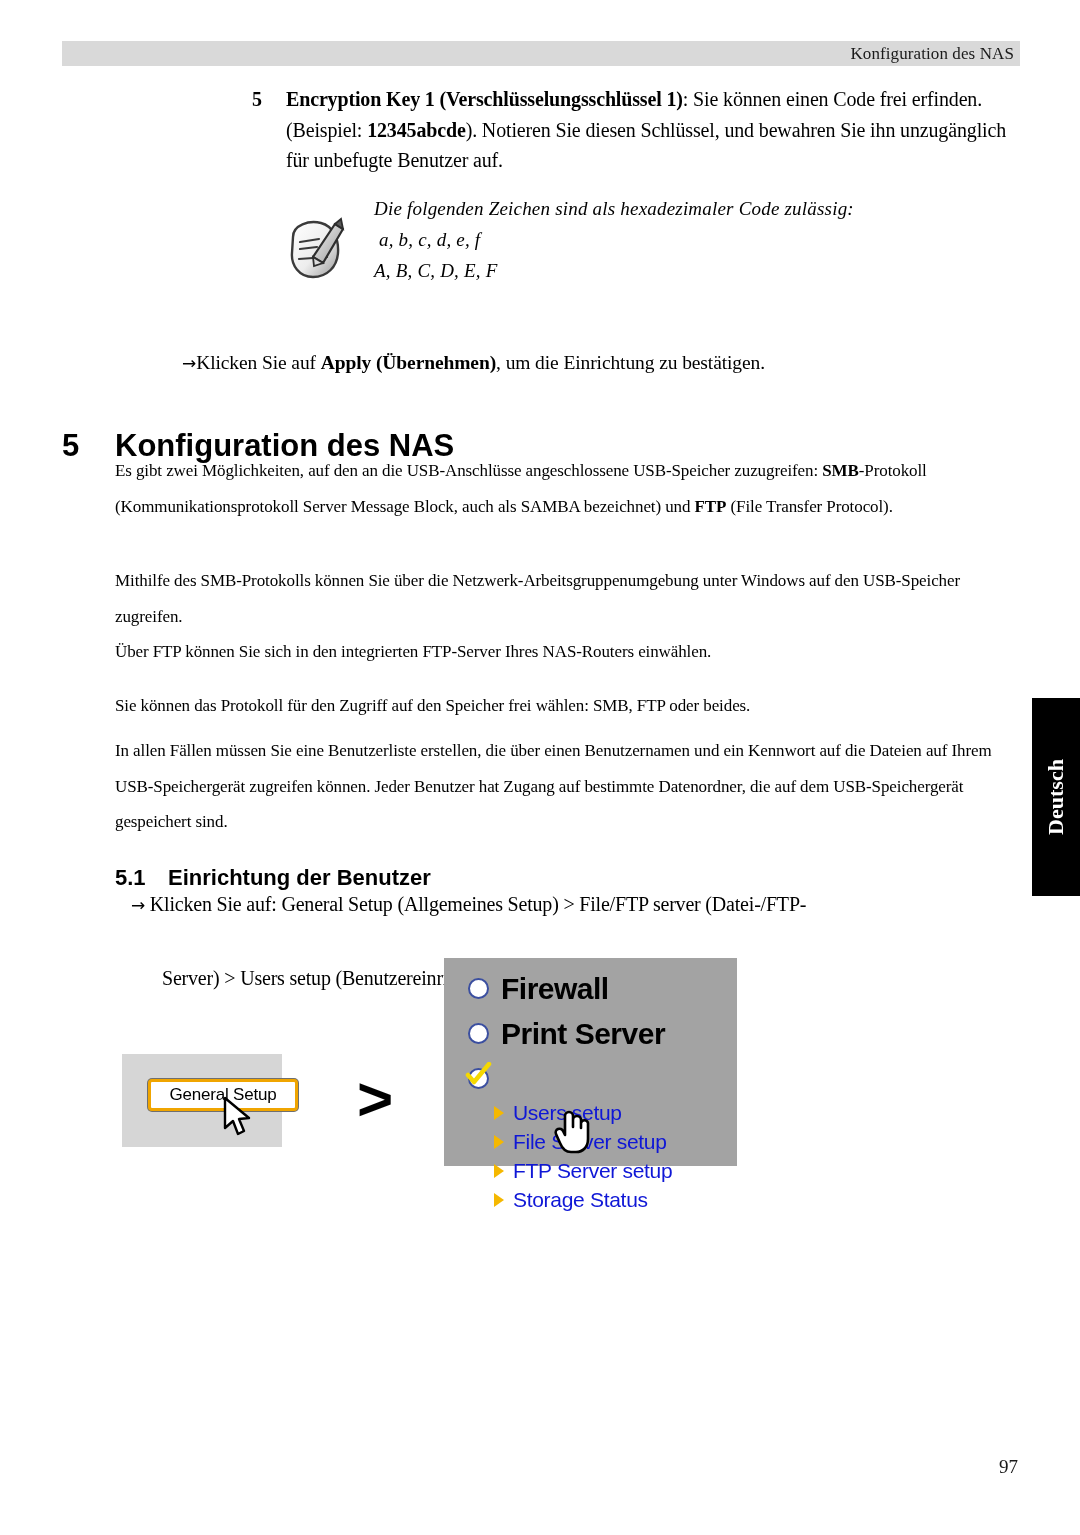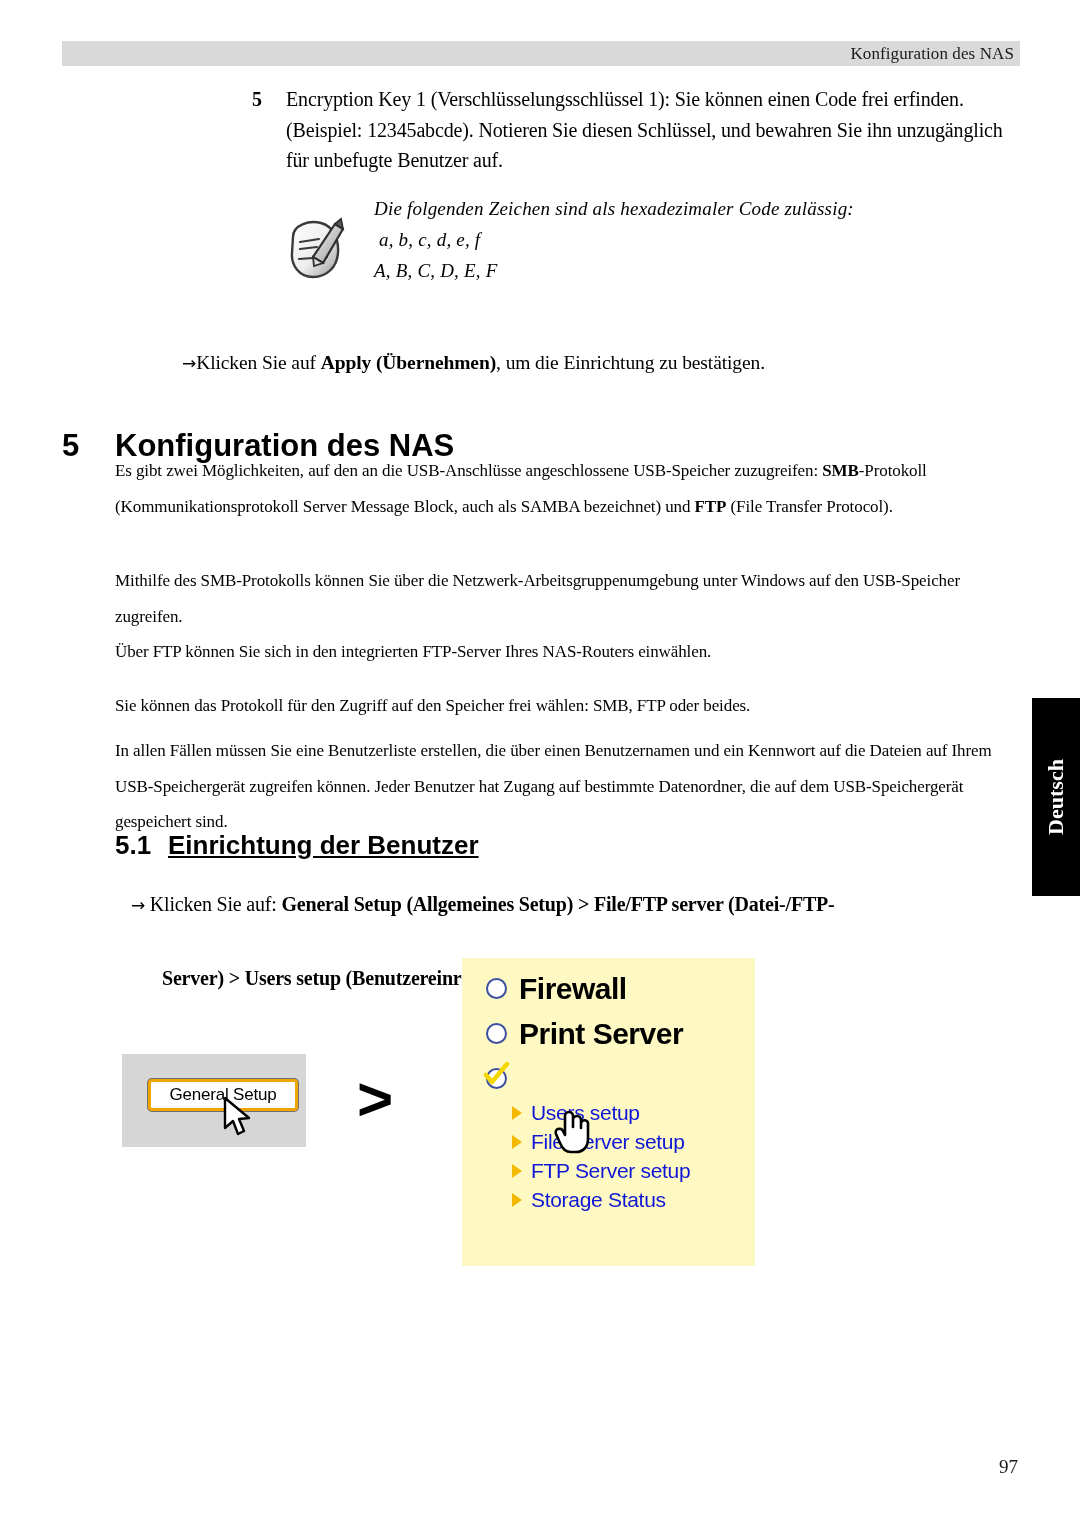--- a/index.html
+++ b/index.html
@@ -52,21 +52,21 @@
     font-size: 20px;
     line-height: 30px;
   }
   .step-body {
     margin-left: 34px;
     font-size: 20px;
     line-height: 30.5px;
     text-align: left;
     letter-spacing: -0.15px;
   }
-  .step-body b { font-weight: normal; margin-top: 34px; }
+  .step-body b { font-weight: bold; margin-top: 34px; }
 
   
   .note-block {
     position: absolute;
     left: 283px;
     top: 193px;
     width: 740px;
   }
   .note-icon {
     position: absolute;
@@ -131,58 +131,56 @@
   .para b { font-weight: bold; }
   .p1 { top: 453px; }
   .p2 { top: 563px; }
   .p3 { top: 688px; }
   .p4 { top: 733px; }
 
   
   .h2 {
     position: absolute;
     left: 115px;
-    top: 808px;
+    top: 845px;
     width: 700px;
     font-weight: bold;
-    font-size: 26px;
+    font-size: 22px;
     line-height: 30px;
     font-family: "Liberation Sans", "DejaVu Sans", sans-serif;
-    text-decoration: underline;
   }
   .h2 .h2-num { display: inline-block; width: 53px; }
 
   .h2-steps {
     position: absolute;
     left: 131px;
     top: 890px;
     width: 860px;
     font-size: 20px;
     line-height: 29px;
     letter-spacing: -0.2px;
   }
   .h2-steps .arr {
     font-family: "DejaVu Sans", sans-serif;
     font-size: 17px;
     font-weight: normal;
   }
-  .h2-steps .strong { font-weight: bold; margin-top: 44px; }
+  .h2-steps .strong { font-weight: normal; margin-top: 44px; }
   .h2-steps .cont { display: block; padding-left: 31px; }
 
   
   .figure { position: absolute; left: 0; top: 0; }
 
   .ui-panel-left {
     position: absolute;
     left: 122px;
     top: 1054px;
     width: 160px;
     height: 93px;
     background: #d6d6d6;
-    padding-left: 24px;
   }
   .gs-button {
     position: absolute;
     left: 26px;
     top: 25px;
     width: 150px;
     height: 32px;
     background: #ffffff;
     border: 3px solid #f0a500;
     border-radius: 4px;
@@ -204,25 +202,25 @@
     top: 1068px;
     font-family: "Liberation Sans", "DejaVu Sans", sans-serif;
     font-size: 62px;
     font-weight: bold;
     line-height: 62px;
     color: #000000;
   }
 
   .ui-panel-right {
     position: absolute;
-    left: 462px;
+    left: 444px;
     top: 958px;
     width: 293px;
-    height: 308px;
-    background: #fef9c3;
+    height: 208px;
+    background: #a3a3a3;
   }
   .menu-main {
     position: absolute;
     left: 24px;
     top: 8px;
     width: 260px;
   }
   .menu-main-item {
     display: flex;
     align-items: center;

